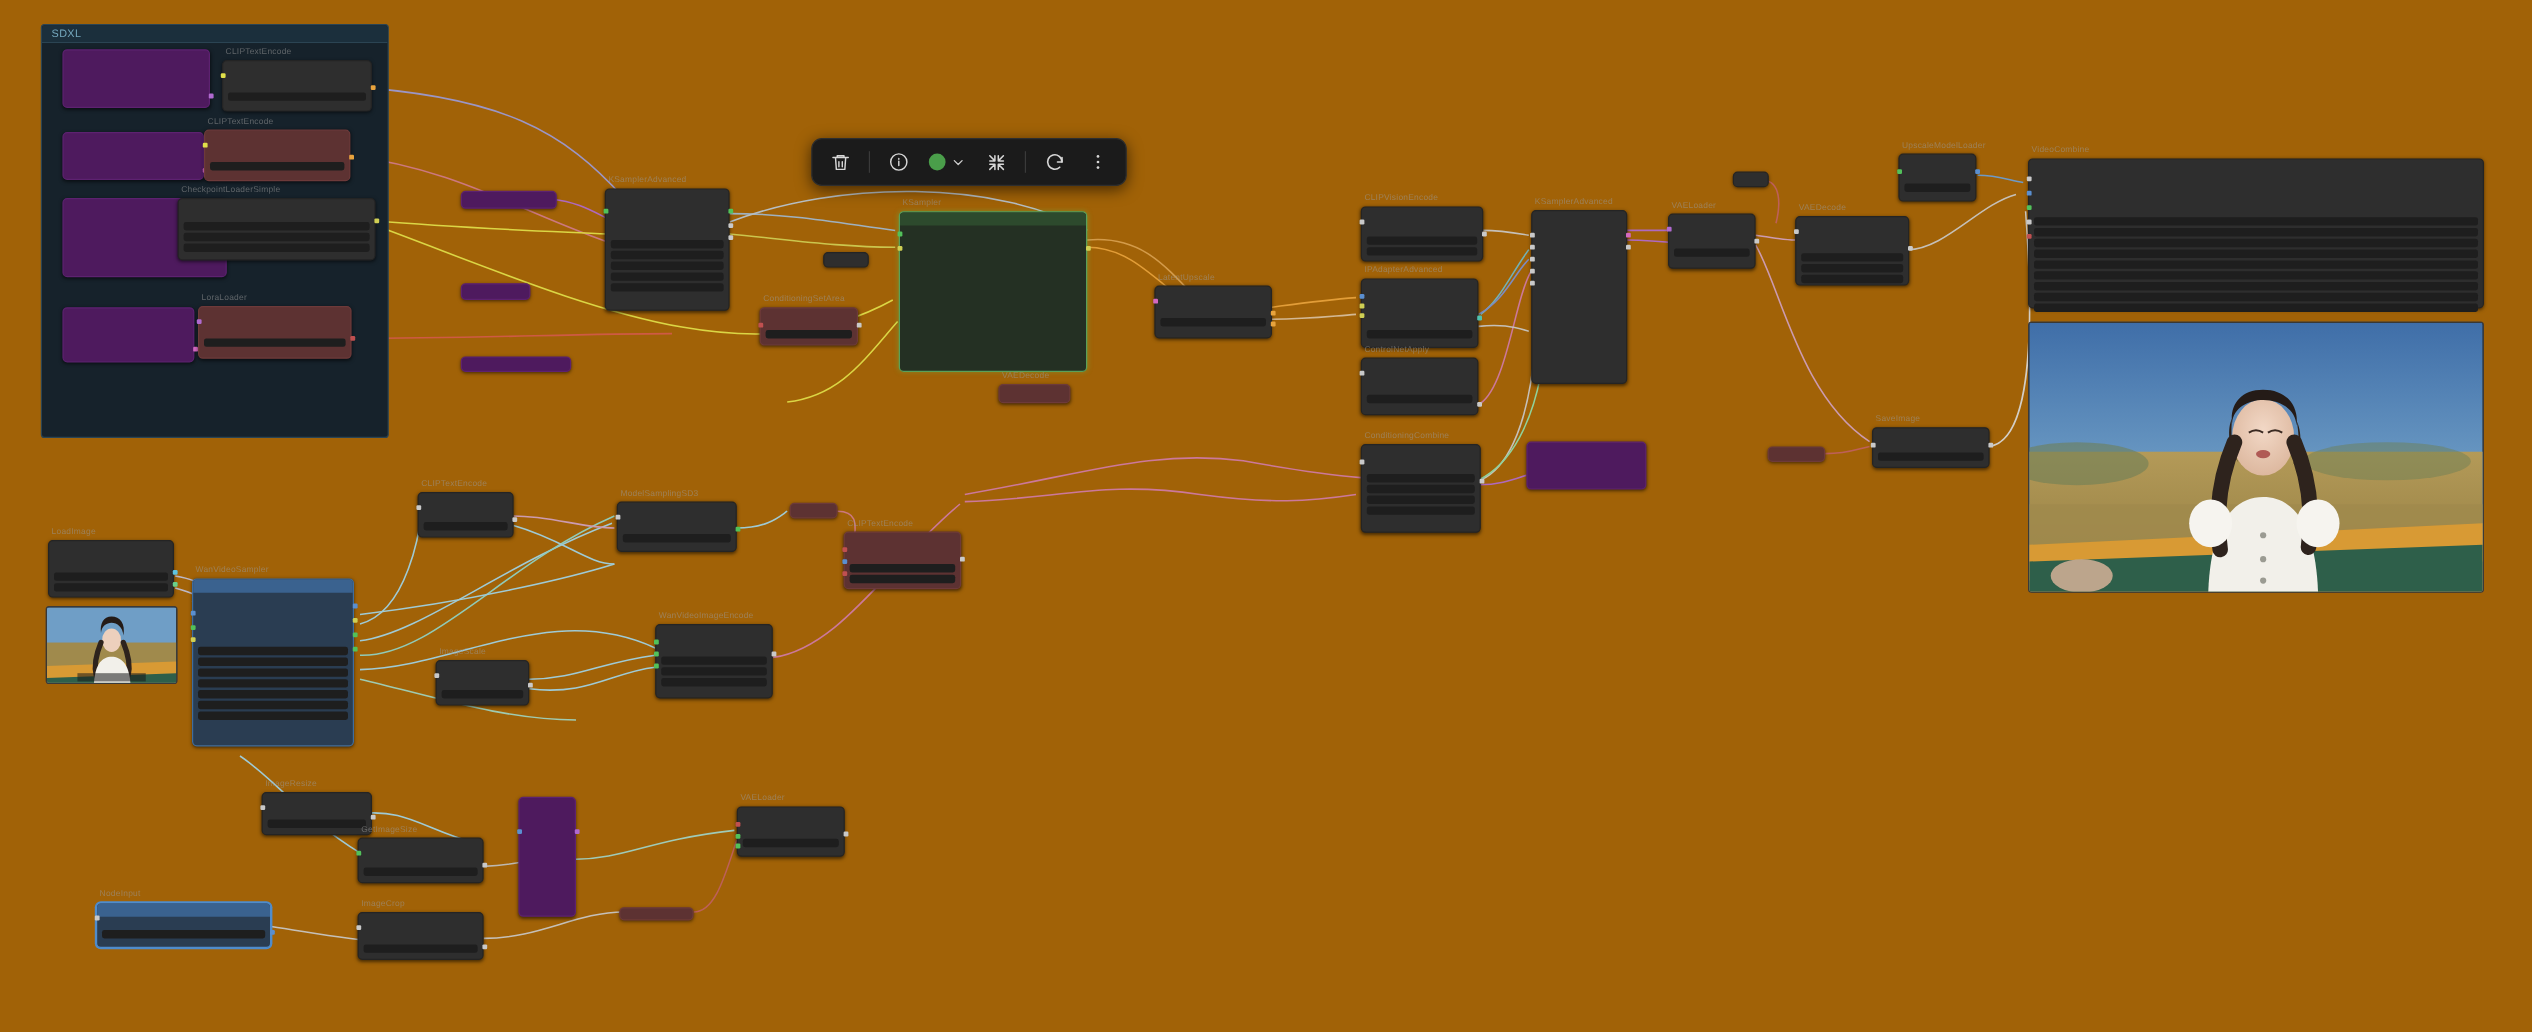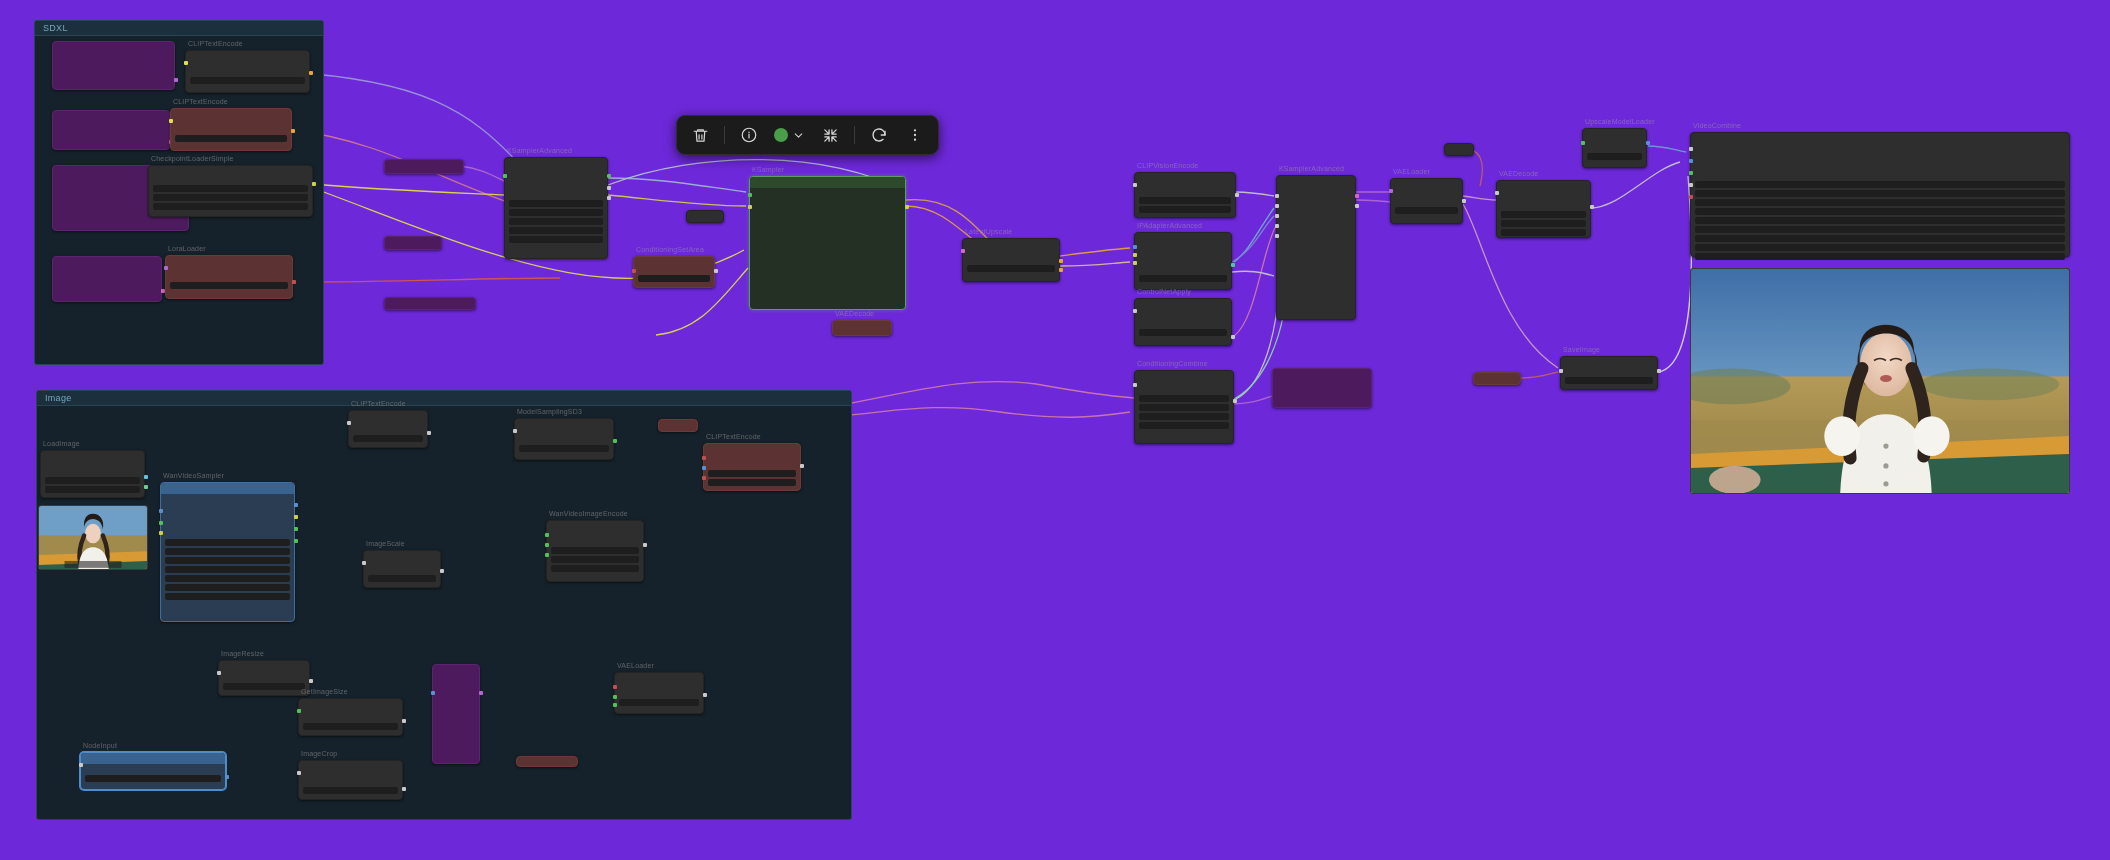--- a/index.html
+++ b/index.html
@@ -13,21 +13,21 @@
   }
   #app {
     position: relative;
     width: 2110px; height: 860px;
     background: #111111;
     overflow: hidden;
   }
   
   #canvas {
     position: absolute; inset: 0;
-    background: #6d28d9;
+    background: #a16207;
   }
   #links { position:absolute; inset:0; width:2110px; height:860px; pointer-events:none; }
 
   
   .group {
     position: absolute;
     background: #16222b;
     border: 1px solid #2b4453;
     border-radius: 3px;
   }
@@ -196,24 +196,20 @@
         <path d="M1232,404 C1250,404 1260,400 1272,396" stroke="#b06ad0"></path>
 
         <path d="M300,512 C400,500 480,480 512,470" stroke="#9fd4e8"></path>
         <path d="M300,566 C360,580 420,600 480,600" stroke="#9fd4c0"></path>
       </g>
     </svg>
 
     <div class="group" style="left:34px; top:20px; width:290px; height:345px;">
       <div class="group-header"></div>
       <div class="group-title">SDXL</div>
-    </div>
-    <div class="group" style="left:36px; top:390px; width:816px; height:430px;">
-      <div class="group-header"></div>
-      <div class="group-title">Image</div>
     </div>
 
     <div id="nodelayer" style="position:absolute;inset:0;">
         <div class="node purple" style="left: 52px; top: 41px; width: 123px; height: 49px;">
           <div class="slot s-model" style="top: 38px; left: 123px;"></div>
         </div>
         <div class="node dark" style="left: 185px; top: 50px; width: 125px; height: 43px;">
           <div class="ntitle" style="opacity: 0.55;">CLIPTextEncode</div>
           <div class="wrow" style="top: 26px;"></div>
           <div class="slot s-clip" style="top: 12px; left: 0px;"></div>

